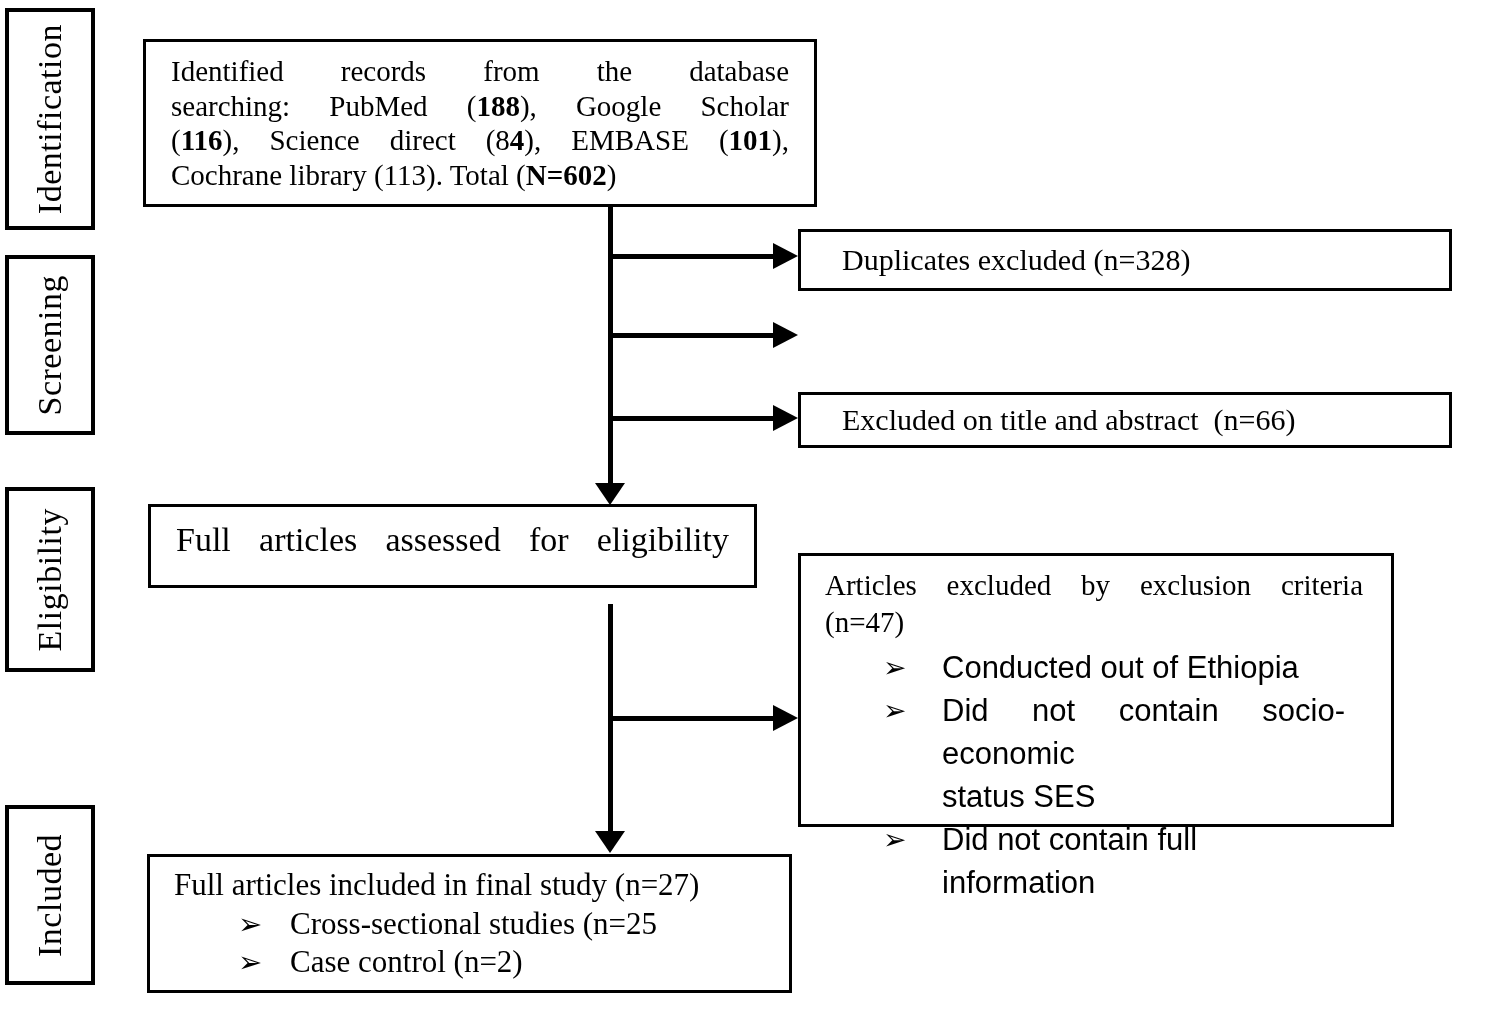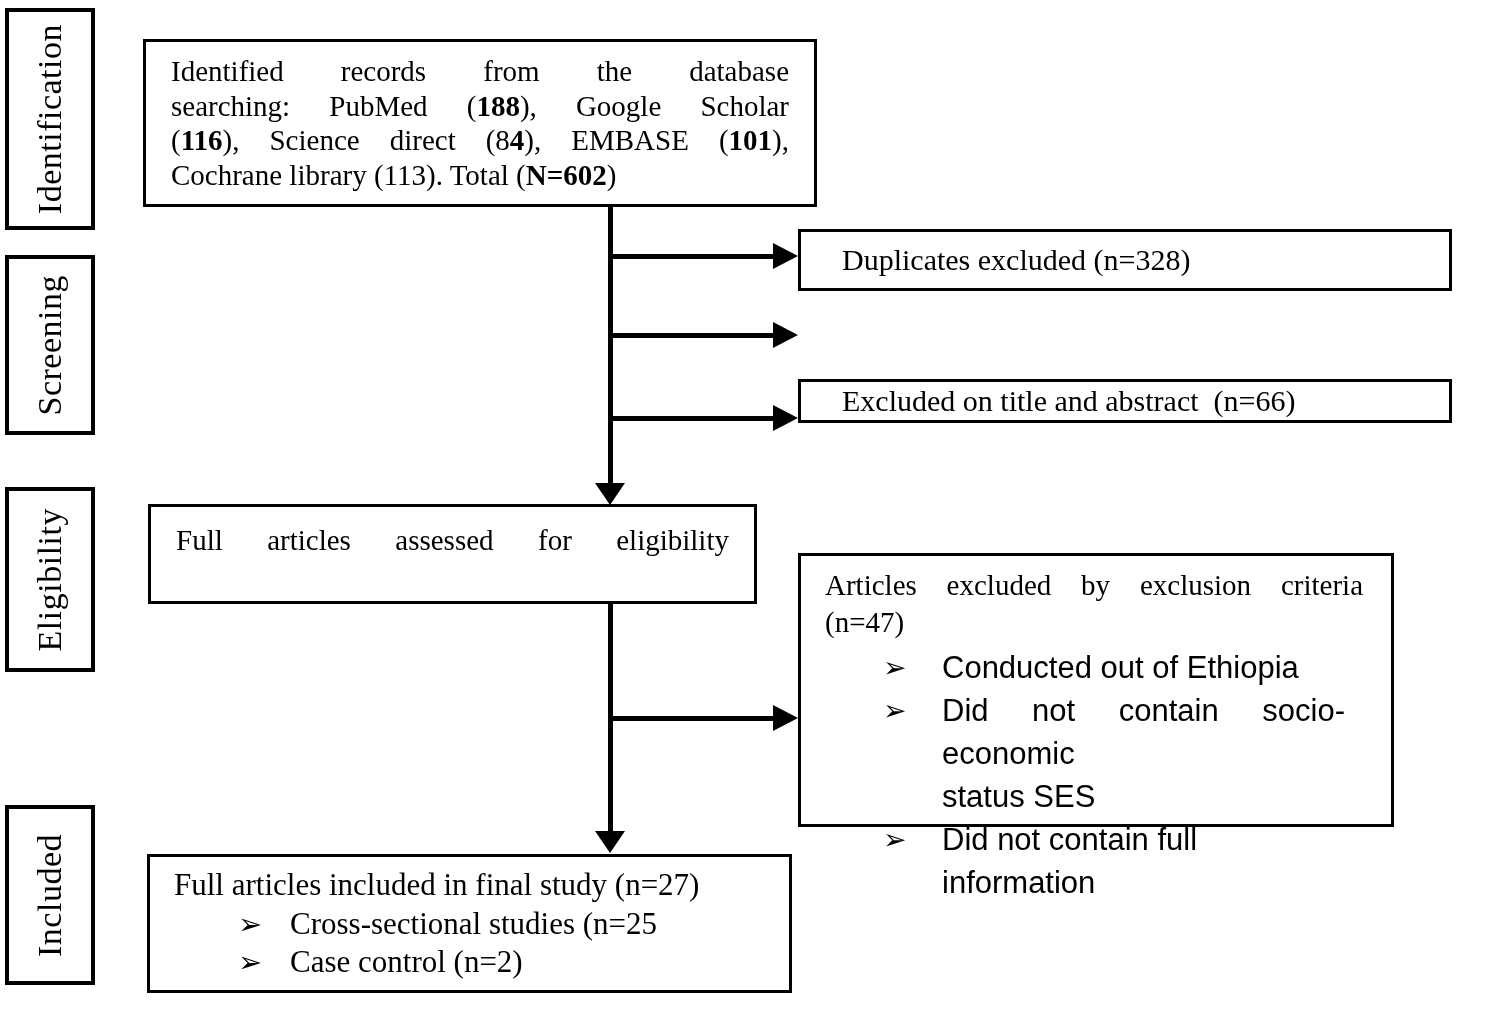--- a/index.html
+++ b/index.html
@@ -22,24 +22,24 @@
 
   
   #top-box { left:143px; top:39px; width:674px; height:168px; padding:12px 25px; font-size:29px; line-height:34.5px; }
   .jline { text-align:justify; text-align-last:justify; }
   .pline { white-space:pre-wrap; }
 
   
   .scr { display:flex; align-items:center; padding-left:41px; font-size:30px; }
   #scr-0 { left:798px; top:229px; width:654px; height:62px; }
   #scr-1 { left:798px; top:309px; width:654px; height:56px; }
-  #scr-2 { left:798px; top:379px; width:654px; height:44px; }
+  #scr-2 { left:798px; top:392px; width:654px; height:56px; }
 
   
-  #elig-box { left:148px; top:504px; width:609px; height:100px; padding:15px 25px; font-size:29px; line-height:36px; }
+  #elig-box { left:148px; top:504px; width:609px; height:84px; padding:15px 25px; font-size:34px; line-height:36px; }
 
   
   #excl-box { left:798px; top:553px; width:596px; height:274px; padding:11px 28px 0 24px; font-size:29px; line-height:37px; }
   .sans-list { margin:5px 0 0 0; padding:0; list-style:none;
     font-family:"Liberation Sans", sans-serif; font-size:31px; line-height:43px; }
   .sans-list li { display:flex; padding-left:58px; }
   .blt { flex:none; width:47px; font-size:28px; }
   .itxt { flex:1; padding-right:18px;margin-left:12px; }
 
   

